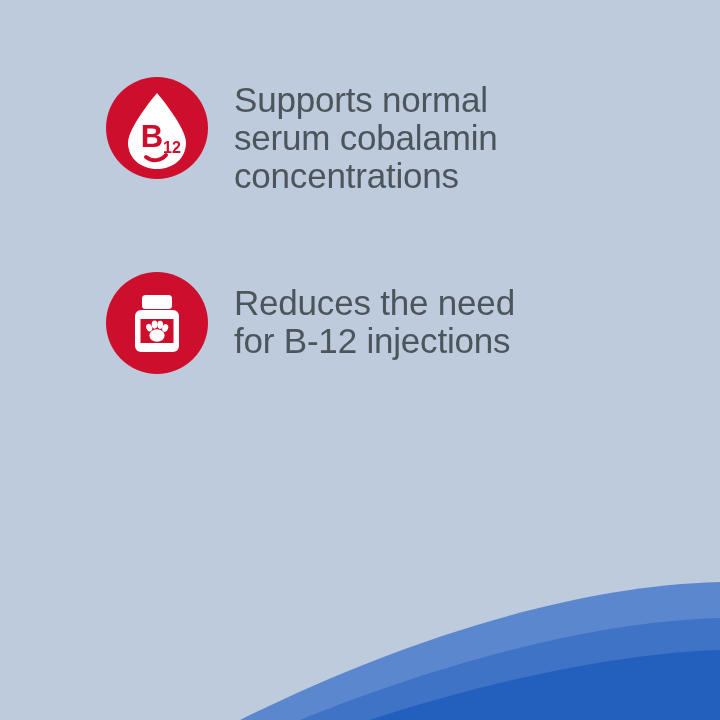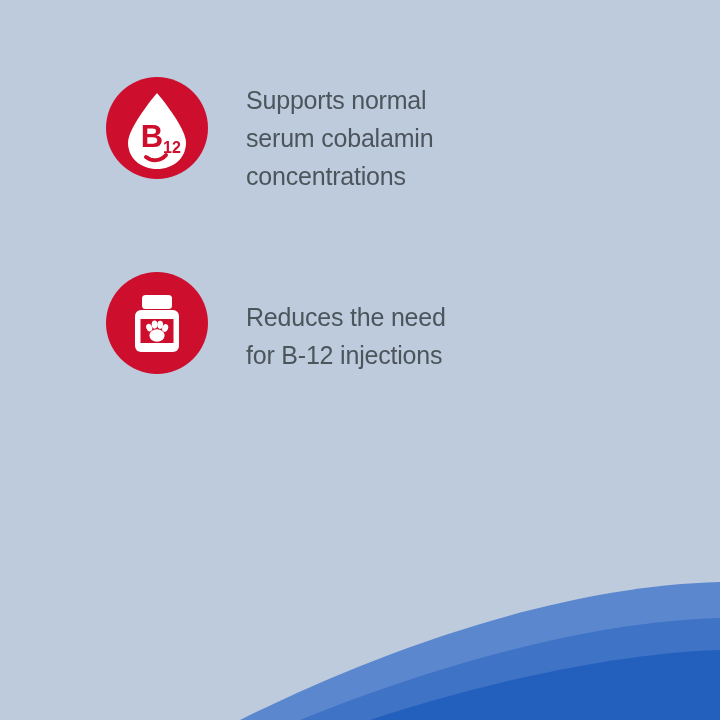--- a/index.html
+++ b/index.html
@@ -36,40 +36,40 @@
 
   
   .feature-row {
     position: absolute;
     display: flex;
     flex-direction: row;
     align-items: flex-start;
     left: 106px;
   }
   #feature-row-0 { top: 77px; }
-  #feature-row-1 { top: 272px; align-items: flex-end; }
+  #feature-row-1 { top: 272px; }
   #feature-row-2 { top: 463px; }
 
   .icon-badge {
     width: 102px;
     height: 102px;
     border-radius: 50%;
     background: #ce0e2d;
     flex: 0 0 auto;
     display: flex;
     align-items: center;
     justify-content: center;
     position: relative;
   }
   .icon-badge svg { display: block; }
 
   .feature-text {
-    margin-left: 38px;
+    margin-left: 26px;
     color: #4c555b;
-    font-size: 25px;
+    font-size: 35px;
     line-height: 38px;
     letter-spacing: -0.2px;
     font-weight: 400;
     white-space: pre-line;
     max-width: 420px;
     padding-top: 4px;
   }
   #feature-row-1 .feature-text { padding-top: 12px; }
   #feature-row-2 .feature-text { padding-top: 12px; }
 </style>

